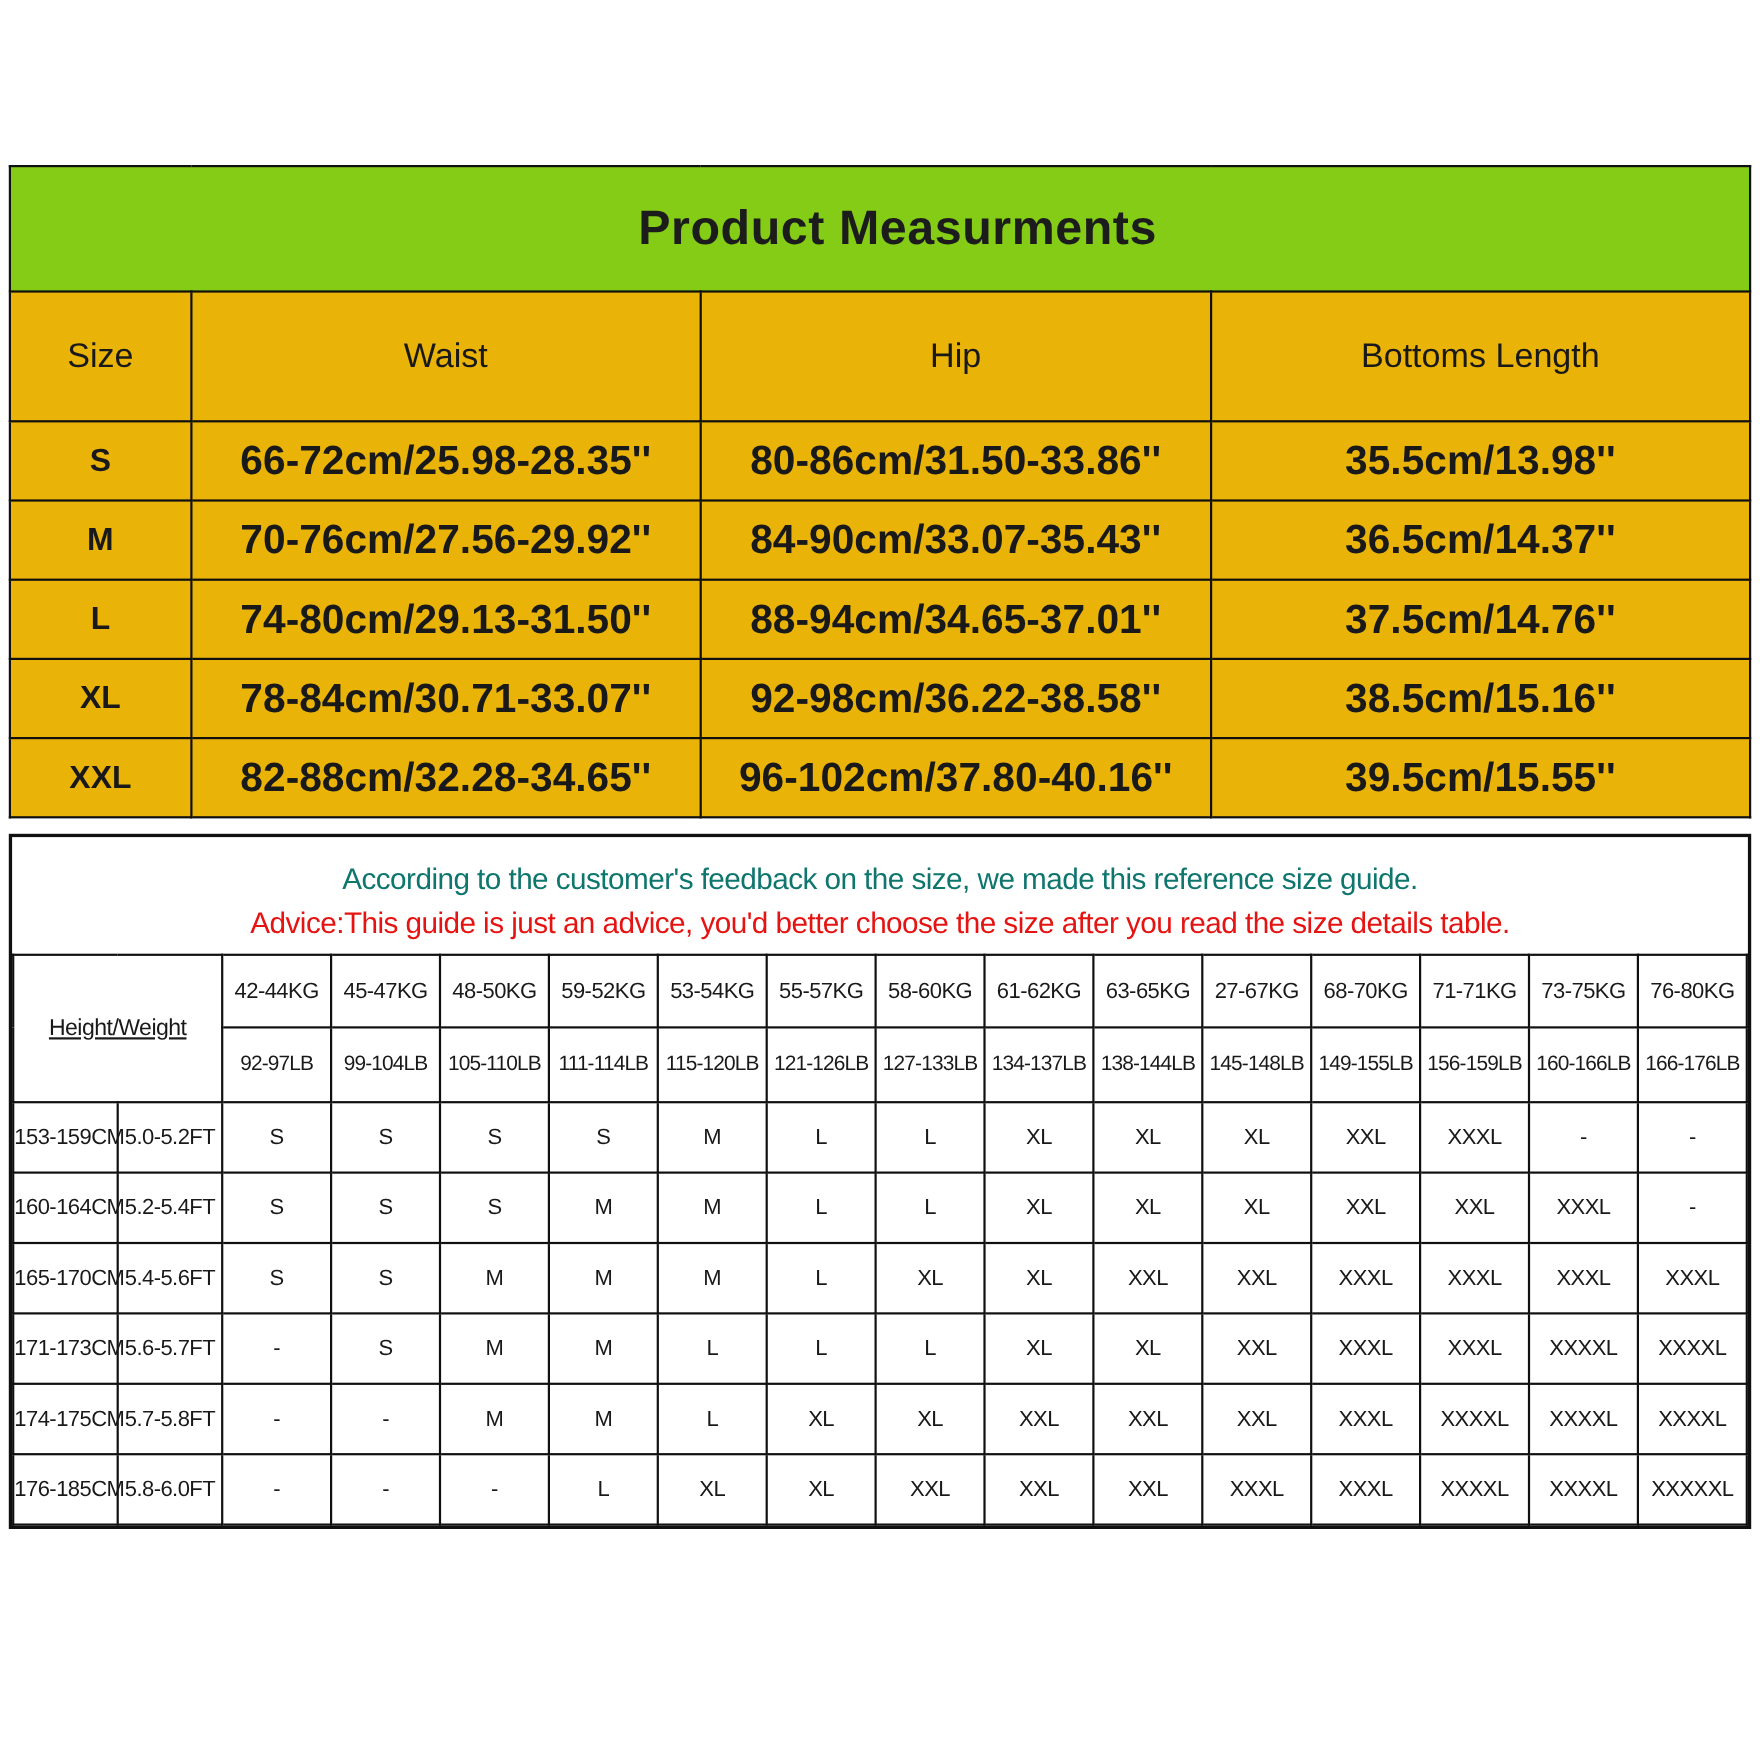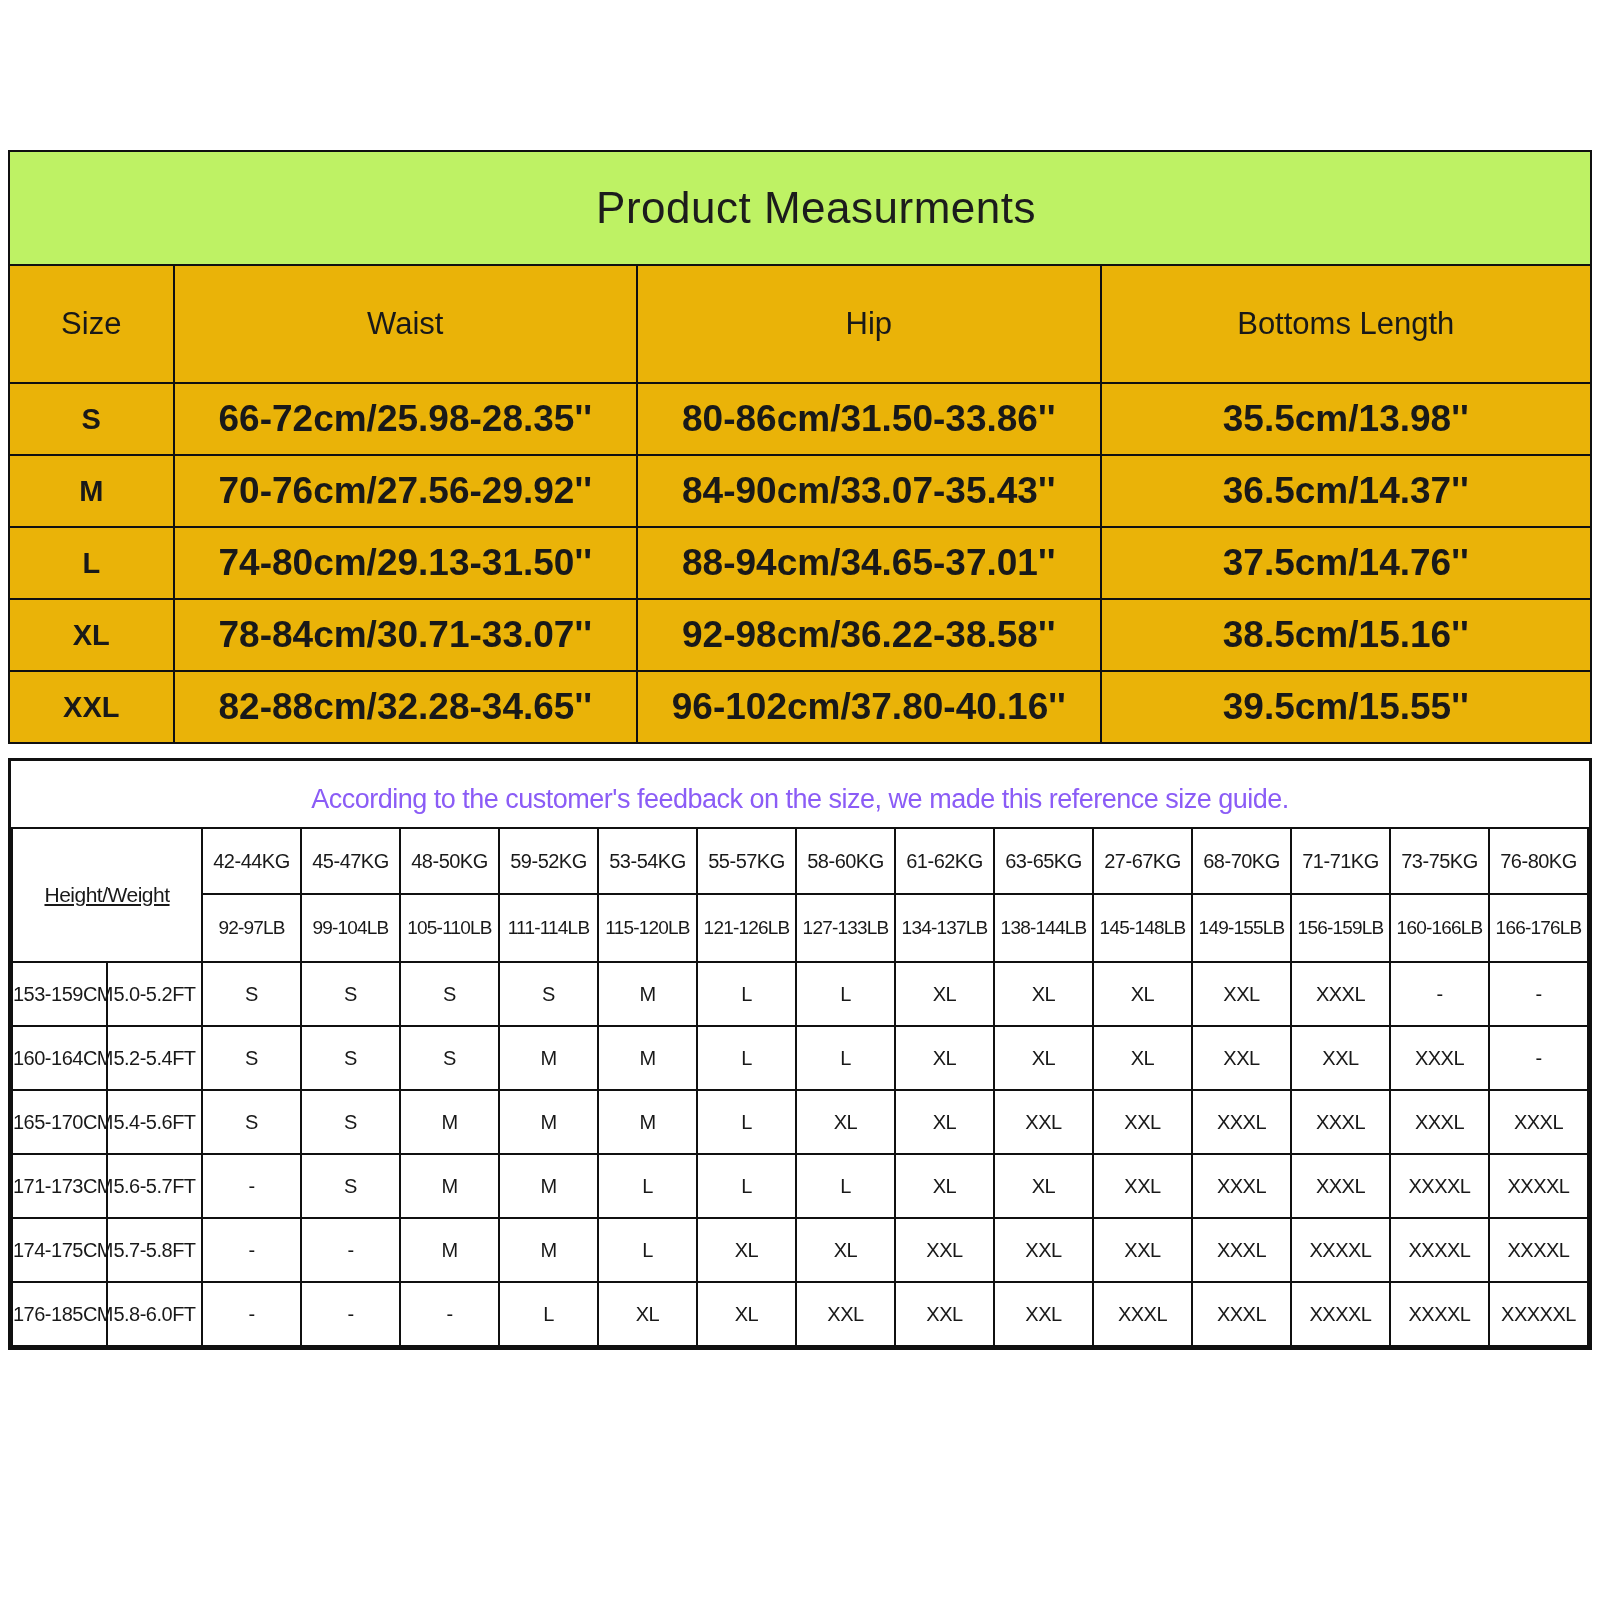--- a/index.html
+++ b/index.html
@@ -5,32 +5,32 @@
   * { margin:0; padding:0; box-sizing:border-box; }
   html,body { width:1600px; height:1600px; background:#ffffff; overflow:hidden;
               font-family:"Liberation Sans", sans-serif; color:#191919; }
   .page { position:relative; width:1600px; height:1600px; background:#fff; }
   .content { position:absolute; left:8px; top:150px; width:1584px; }
 
   
   table { border-collapse:collapse; width:100%; table-layout:fixed; }
   .m-table td, .m-table th { border:2.5px solid #101010; text-align:center; vertical-align:middle;
                              background:#eab308; white-space:nowrap; }
-  .m-table .m-title { background:#bef264; height:114px; font-size:44px; font-weight:400;
+  .m-table .m-title { background:#84cc16; height:114px; font-size:44px; font-weight:700;
                       letter-spacing:0.5px; color:#1c1c1c;padding-left:32px; }
   .m-table th { height:118px; font-size:31px; font-weight:400; }
   .m-table td.m-val { height:72px; font-size:37px; font-weight:700; }
   .m-table td.m-size { font-weight:700; font-size:29px; }
   .c-size { width:10.4%; } .c-waist { width:29.3%; } .c-hip { width:29.3%; } .c-len { width:31%; }
 
   
   .guide { border:3px solid #101010; margin-top:14px; background:#fff; }
   .guide-head { text-align:center; padding:14px 10px 12px; }
   .guide-title { font-size:40px; font-weight:700; letter-spacing:-1px; color:#161616; }
-  .guide-sub { font-size:27px; margin-top:9px; letter-spacing:-0.5px; color:#8b5cf6; }
+  .guide-sub { font-size:27px; margin-top:9px; letter-spacing:-0.5px; color:#0f766e; }
   .guide-advice { font-size:27px; margin-top:9px; letter-spacing:-0.5px; color:#e51311; }
 
   .g-table td, .g-table th { border:2px solid #101010; text-align:center; vertical-align:middle;
                              background:#fff; font-weight:400; white-space:nowrap; overflow:visible; }
   .g-table { border-top:2px solid #101010; }
   .g-corner { font-size:21px; letter-spacing:-0.5px;text-decoration:underline; }
   .g-kg { height:66px; font-size:20px; letter-spacing:-0.5px;margin-left:32px; }
   .g-lb { height:68px; font-size:19px; letter-spacing:-0.8px;margin-left:11px; }
   .g-cm, .g-ft { font-size:19px; letter-spacing:-0.5px; }
   .g-val { height:64px; font-size:20px; letter-spacing:-0.5px; }
@@ -89,20 +89,21 @@
             <td class="m-val">82-88cm/32.28-34.65''</td>
             <td class="m-val">96-102cm/37.80-40.16''</td>
             <td class="m-val">39.5cm/15.55''</td>
           </tr>
         </tbody>
     </table>
 
     <div class="guide">
       <div class="guide-head">
         <div class="guide-sub">According to the customer's feedback on the size,  we made this reference size guide.</div>
+        <div class="guide-advice">Advice:This guide is just an advice,  you'd better choose the size after you read the size details table.</div>
       </div>
 
       <table class="g-table">
         <colgroup id="g-cols">
             <col style="width: 95px;">
             <col style="width: 95px;">
             <col>
             <col>
             <col>
             <col>

